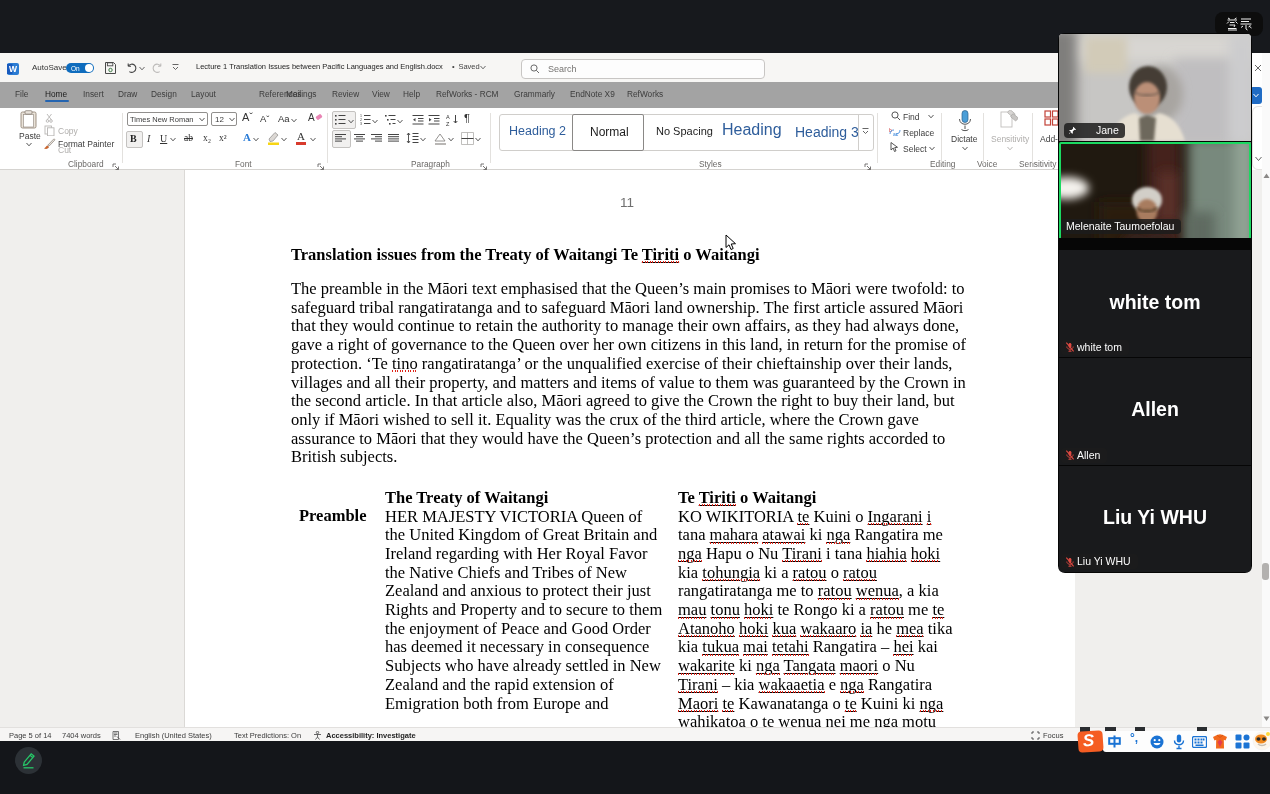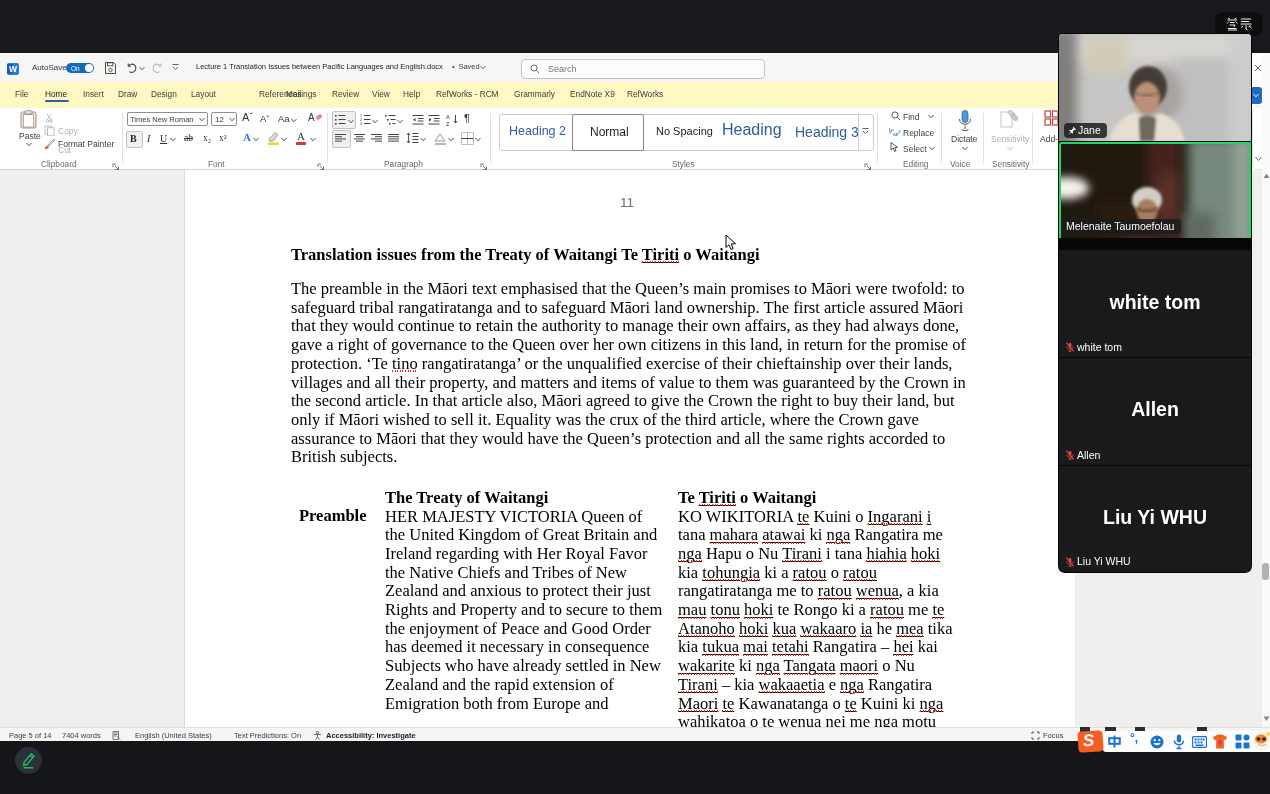--- a/index.html
+++ b/index.html
@@ -1,27 +1,27 @@
 <!DOCTYPE html>
 <html><head>
 <meta charset="utf-8">
 <style>
   html,body{margin:0;padding:0;}
   body{width:1270px;height:794px;position:relative;overflow:hidden;background:#17191d;
        font-family:"Liberation Sans",sans-serif;}
   .abs{position:absolute;}
   #titlebar{left:0;top:53px;width:1270px;height:29px;background:#f7f6f4;}
-  #menubar{left:0;top:82px;width:1270px;height:26px;background:#fef9c3;}
+  #menubar{left:0;top:82px;width:1270px;height:26px;background:#a3a3a3;}
   #ribbon{left:0;top:108px;width:1270px;height:61px;background:#fff;border-bottom:1px solid #d5d3d0;}
   #docarea{left:0;top:170px;width:1270px;height:557px;background:#f0efed;}
   #page{left:184px;top:170px;width:890px;height:557px;background:#fff;border-left:1px solid #dbd9d6;}
   #statusbar{left:0;top:727px;width:1270px;height:14px;background:#f6f5f4;border-top:1px solid #e2e0de;
              font-size:7.5px;color:#3b3b3b;}
   .tab{position:absolute;top:7px;font-size:8.3px;color:#3c3c3c;}
-  .glabel{position:absolute;top:51px;font-size:8.3px;color:#6a6866;}
+  .glabel{position:absolute;top:51px;font-size:8.3px;color:#6a6866;margin-left:27px;}
   .vsep{position:absolute;top:5px;height:50px;width:1px;background:#e3e1de;}
   .rtxt{position:absolute;font-size:8.5px;color:#3c3c3c;}
   .gray{color:#b0aeac;}
   .serif{font-family:"Liberation Serif",serif;}
   .doctxt{font-size:16.5px;line-height:18.7px;color:#000;white-space:nowrap;}
   .jp{width:675px;white-space:normal;}
   .jp div{text-align:left;height:18.7px;}
   u.sq{text-decoration:underline;text-decoration-thickness:1px;text-underline-offset:2px;}
   .wav{position:relative;text-decoration:none;}
   .wav:after{content:"";position:absolute;left:0;right:0;bottom:0.5px;height:2px;
@@ -572,21 +572,21 @@
       <rect x="170" y="0" width="25" height="110" fill="#ccccce" filter="url(#b8)"></rect>
       <rect x="-14" y="-5" width="32" height="120" fill="#7f7e7b" filter="url(#b8)"></rect>
       <rect x="26" y="3" width="42" height="36" fill="#d2cbb8" filter="url(#b5)"></rect>
       <ellipse cx="102" cy="60" rx="22" ry="28" fill="#a8a5a1" filter="url(#b5)"></ellipse>
       <ellipse cx="89" cy="53" rx="19" ry="21" fill="#443c35" filter="url(#b2)"></ellipse>
       <ellipse cx="88" cy="64" rx="13" ry="16" fill="#bb8f77" filter="url(#b2)"></ellipse>
       <path d="M75 58 Q81 62 88 61 Q95 62 101 58" stroke="#5d5148" stroke-width="1.4" fill="none" filter="url(#b2)"></path>
       <path d="M50 107 Q57 83 76 79 L88 86 L100 79 Q119 83 126 107 Z" fill="#e6dfd1" filter="url(#b2)"></path>
       <path d="M80 84 L88 81 L97 84 L95 107 L81 107 Z" fill="#6d675c" filter="url(#b2)"></path>
     </svg>
-    <div class="zlabel" style="left:5px;bottom:3px;padding-left:14px;padding-right:6px;font-size:10.5px;">Jane
+    <div class="zlabel" style="left:5px;bottom:3px;padding-left:32px;padding-right:6px;font-size:10.5px;">Jane
       <svg style="position:absolute;left:4px;top:3px;" width="9" height="9" viewBox="0 0 11 11">
         <path d="M6.5 1 L10 4.5 L8.5 5 L7.8 4.7 L5.8 6.7 L6 9 L5 9.5 L3.2 7.2 L1.5 9.8 L1 9.3 L3.6 7 L1.5 5.5 L2 4.8 L4.3 5 L6.3 3 L6 2 Z" fill="#fff"></path>
       </svg>
     </div>
   </div>
   <div class="ztile" id="tile-mel" style="top:108.5px;height:96px;background:#221a12;">
     <svg width="192" height="108" viewBox="0 0 192 108">
       <rect width="192" height="108" fill="#201910"></rect>
       <rect x="40" y="60" width="60" height="48" fill="#2b1c10" filter="url(#b8)"></rect>
       <ellipse cx="8" cy="46" rx="22" ry="11" fill="#f4f2ed" filter="url(#b5)"></ellipse>

